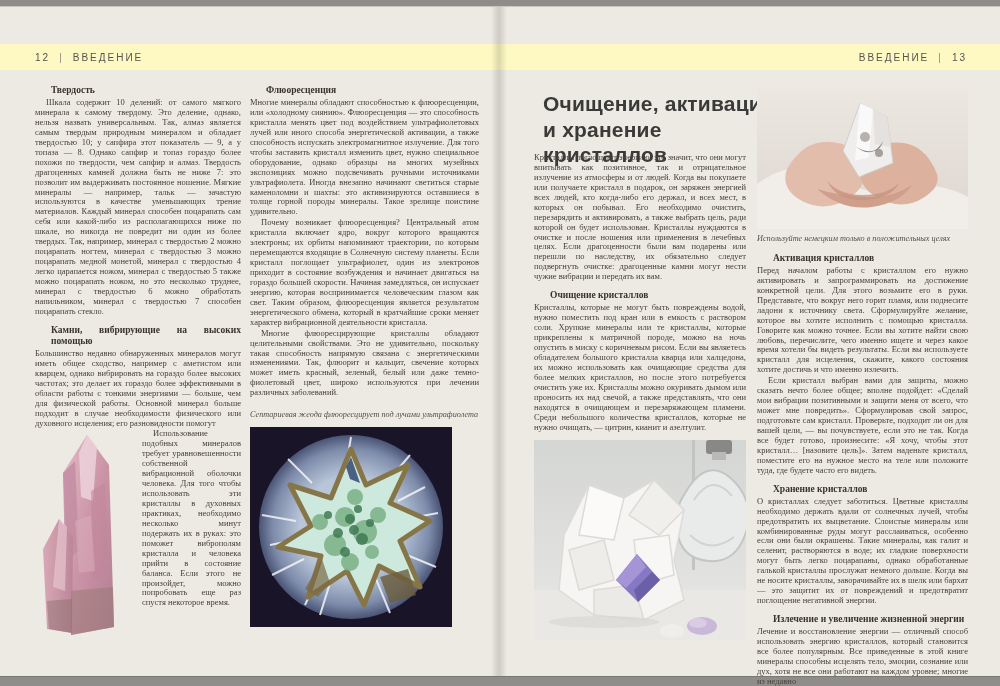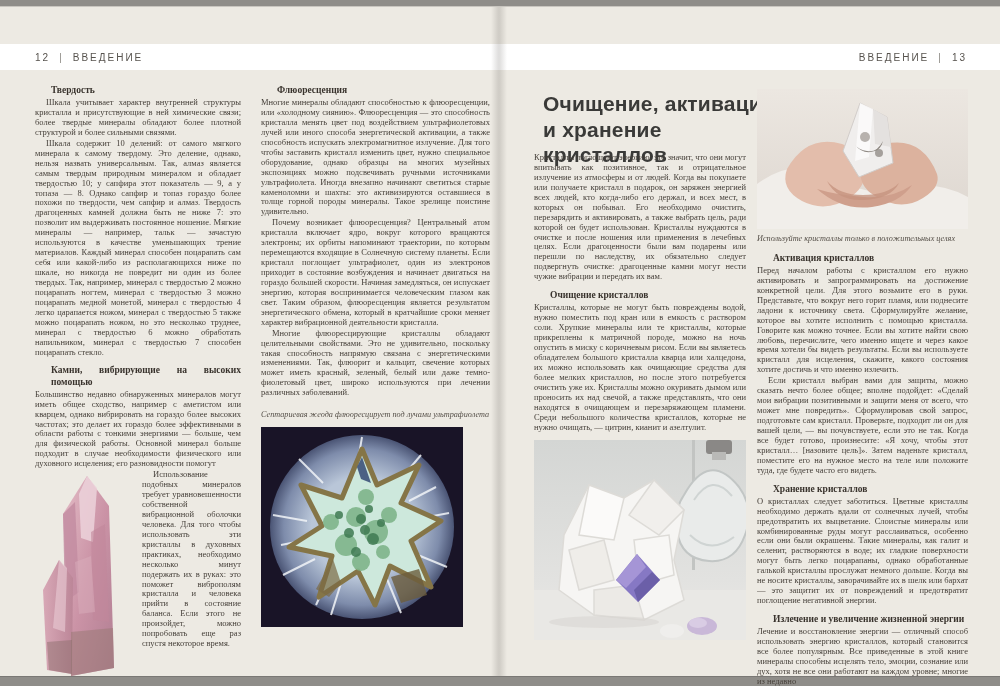--- a/index.html
+++ b/index.html
@@ -11,21 +11,21 @@
     position:relative;
   }
   .book{
     position:absolute;left:0;right:0;top:6px;bottom:9px;
     background:#edeae3;
     border-top:1px solid #c9c6c0;
     border-bottom:1px solid #7a7875;
   }
   .header-band{
     position:absolute;left:0;right:0;top:37px;height:26px;
-    background:#ffffff;
+    background:#fef9c3;
     display:flex;align-items:center;justify-content:space-between;
     font-family:"Liberation Sans", sans-serif;
     font-size:10px;letter-spacing:2px;color:#57534e;
   }
   .band-left{margin-left:35px;display:flex;align-items:center;gap:9px;}
   .band-right{margin-right:33px;display:flex;align-items:center;gap:9px;}
   .band-divider{color:#8d8a84;font-weight:400;}
   .spine{
     position:absolute;top:0;bottom:0;left:491px;width:16px;
     background:linear-gradient(to right, rgba(60,55,50,0) 0%, rgba(60,55,50,0.16) 45%, rgba(60,55,50,0.16) 55%, rgba(60,55,50,0) 100%);
@@ -78,21 +78,20 @@
     </div>
     <div class="band-right">
       <span>ВВЕДЕНИЕ</span>
       <span class="band-divider">|</span>
       <span>13</span>
     </div>
   </div>
 
   <div class="col body-text" style="left:35px;top:78px;width:206px;">
     <div class="sec-heading">Твердость</div>
-    <p class="para indent">Шкала учитывает характер внутренней структуры кристалла и присутствующие в ней химические связи; более твердые минералы обладают более плотной структурой и более сильными связями.</p>
     <p class="para indent">Шкала содержит 10 делений: от самого мягкого минерала к самому твердому. Это деление, однако, нельзя назвать универсальным. Так, алмаз является самым твердым природным минералом и обладает твердостью 10; у сапфира этот показатель — 9, а у топаза — 8. Однако сапфир и топаз гораздо более похожи по твердости, чем сапфир и алмаз. Твердость драгоценных камней должна быть не ниже 7: это позволит им выдерживать постоянное ношение. Мягкие минералы — например, тальк — зачастую используются в качестве уменьшающих трение материалов. Каждый минерал способен поцарапать сам себя или какой-либо из располагающихся ниже по шкале, но никогда не повредит ни один из более твердых. Так, например, минерал с твердостью 2 можно поцарапать ногтем, минерал с твердостью 3 можно поцарапать медной монетой, минерал с твердостью 4 легко царапается ножом, минерал с твердостью 5 также можно поцарапать ножом, но это несколько труднее, минерал с твердостью 6 можно обработать напильником, минерал с твердостью 7 способен поцарапать стекло.</p>
     <div class="sec-heading gap-above">Камни, вибрирующие на высоких помощью</div>
     <p class="para">Большинство недавно обнаруженных минералов могут иметь общее сходство, например с аметистом или кварцем, однако вибрировать на гораздо более высоких частотах; это делает их гораздо более эффективными в области работы с тонкими энергиями — больше, чем для физической работы. Основной минерал больше подходит в случае необходимости физического или духовного исцеления; его разновидности помогут</p>
     <div class="wrap-zone">
       <div class="amethyst-float">
         <svg width="101" height="212" viewBox="0 0 101 212" xmlns="http://www.w3.org/2000/svg">
           <defs>
             <linearGradient id="am1" x1="0" y1="0" x2="1" y2="1">
               <stop offset="0" stop-color="#e3bcc6"></stop>
                 <stop offset="0.5" stop-color="#cb93a6"></stop>
@@ -112,21 +111,21 @@
           <polygon points="36,160 78,156 79,196 36,204" fill="#9b7a77" opacity="0.55"></polygon>
           <polygon points="12,170 37,168 37,202 14,198" fill="#8e6f6d" opacity="0.5"></polygon>
           <polygon points="40,90 56,84 60,140 44,142" fill="#d9aebb" opacity="0.5"></polygon>
         </svg>
       </div>
       <p class="para indent">Использование подобных минералов требует уравновешенности собственной вибрационной оболочки человека. Для того чтобы использовать эти кристаллы в духовных практиках, необходимо несколько минут подержать их в руках: это поможет виброполям кристалла и человека прийти в состояние баланса. Если этого не произойдет, можно попробовать еще раз спустя некоторое время.</p>
 
     </div>
   </div>
 
-  <div class="col body-text" style="left:261px;top:78px;width:229px;">
+  <div class="col body-text" style="left:250px;top:78px;width:229px;">
     <div class="sec-heading">Флюоресценция</div>
     <p class="para">Многие минералы обладают способностью к флюоресценции, или «холодному сиянию». Флюоресценция — это способность кристалла менять цвет под воздействием ультрафиолетовых лучей или иного способа энергетической активации, а также способность испускать электромагнитное излучение. Для того чтобы заставить кристалл изменить цвет, нужно специальное оборудование, однако образцы на многих музейных экспозициях можно подсвечивать ручными источниками ультрафиолета. Иногда внезапно начинают светиться старые каменоломни и шахты: это активизируются оставшиеся в толще горной породы минералы. Такое зрелище поистине удивительно.</p>
     <p class="para indent">Почему возникает флюоресценция? Центральный атом кристалла включает ядро, вокруг которого вращаются электроны; их орбиты напоминают траектории, по которым перемещаются входящие в Солнечную систему планеты. Если кристалл поглощает ультрафиолет, один из электронов приходит в состояние возбуждения и начинает двигаться на гораздо большей скорости. Начиная замедляться, он испускает энергию, которая воспринимается человеческим глазом как свет. Таким образом, флюоресценция является результатом энергетического обмена, который в кратчайшие сроки меняет характер вибрационной деятельности кристалла.</p>
     <p class="para indent">Многие флюоресцирующие кристаллы обладают целительными свойствами. Это не удивительно, поскольку такая способность напрямую связана с энергетическими изменениями. Так, флюорит и кальцит, свечение которых может иметь красный, зеленый, белый или даже темно-фиолетовый цвет, широко используются при лечении различных заболеваний.</p>
     <div class="caption caption-mt2">Септариевая жеода флюоресцирует под лучами ультрафиолета</div>
     <div class="photo geode-photo">
       <svg width="202" height="200" viewBox="0 0 202 200" xmlns="http://www.w3.org/2000/svg">
         <rect width="202" height="200" fill="#191427"></rect>
         <defs>
           <radialGradient id="ring" cx="0.5" cy="0.5" r="0.5">
@@ -236,21 +235,21 @@
         <path d="M60,100 q25,22 55,18 q28,-4 40,-22 q-20,14 -48,12 q-28,-2 -47,-8 z" fill="#cf9f8c"></path>
         <path d="M70,92 q12,14 36,14 q24,0 36,-12 q-8,16 -36,17 q-26,1 -36,-19 z" fill="#c6937f" opacity="0.8"></path>
         <polygon points="86,62 103,14 130,28 136,74 102,88" fill="#f0eeed" stroke="#d2cdca" stroke-width="1"></polygon>
         <polygon points="103,14 116,20 112,68 98,72" fill="#fbfafa" opacity="0.9"></polygon>
         <polygon points="116,20 130,28 134,58 118,55" fill="#e4e1df"></polygon>
         <path d="M98,56 q8,10 20,6 q6,-2 8,-10 q-6,12 -16,10 q-8,-1 -12,-6 z" fill="#8d8781"></path>
         <circle cx="108" cy="48" r="5" fill="#9a948e" opacity="0.7"></circle>
         <circle cx="122" cy="64" r="4" fill="#857f79" opacity="0.7"></circle>
       </svg>
     </div>
-    <div class="caption caption-mt">Используйте кристаллы только в положительных целях</div>
+    <div class="caption caption-mt">Используйте немецким только в положительных целях</div>
     <div class="sec-heading gap-above">Активация кристаллов</div>
     <p class="para">Перед началом работы с кристаллом его нужно активировать и запрограммировать на достижение конкретной цели. Для этого возьмите его в руки. Представьте, что вокруг него горит пламя, или поднесите ладони к источнику света. Сформулируйте желание, которое вы хотите исполнить с помощью кристалла. Говорите как можно точнее. Если вы хотите найти свою любовь, перечислите, чего именно ищете и через какое время хотели бы видеть результаты. Если вы используете кристалл для исцеления, скажите, какого состояния хотите достичь и что именно излечить.</p>
     <p class="para indent">Если кристалл выбран вами для защиты, можно сказать нечто более общее; вполне подойдет: «Сделай мои вибрации позитивными и защити меня от всего, что может мне повредить». Сформулировав свой запрос, подготовьте сам кристалл. Проверьте, подходит ли он для вашей цели, — вы почувствуете, если это не так. Когда все будет готово, произнесите: «Я хочу, чтобы этот кристалл… [назовите цель]». Затем наденьте кристалл, поместите его на нужное место на теле или положите туда, где будете часто его видеть.</p>
     <div class="sec-heading gap-above">Хранение кристаллов</div>
     <p class="para">О кристаллах следует заботиться. Цветные кристаллы необходимо держать вдали от солнечных лучей, чтобы предотвратить их выцветание. Слоистые минералы или комбинированные руды могут расслаиваться, особенно если они были окрашены. Такие минералы, как галит и селенит, растворяются в воде; их гладкие поверхности могут быть легко поцарапаны, однако обработанные галькой кристаллы прослужат немного дольше. Когда вы не носите кристаллы, заворачивайте их в шелк или бархат — это защитит их от повреждений и предотвратит поглощение негативной энергии.</p>
     <div class="sec-heading gap-above">Излечение и увеличение жизненной энергии</div>
     <p class="para">Лечение и восстановление энергии — отличный способ использовать энергию кристаллов, который становится все более популярным. Все приведенные в этой книге минералы способны исцелять тело, эмоции, сознание или дух, хотя не все они работают на каждом уровне; многие из недавно</p>
   </div>
 
   <div class="spine"></div>

